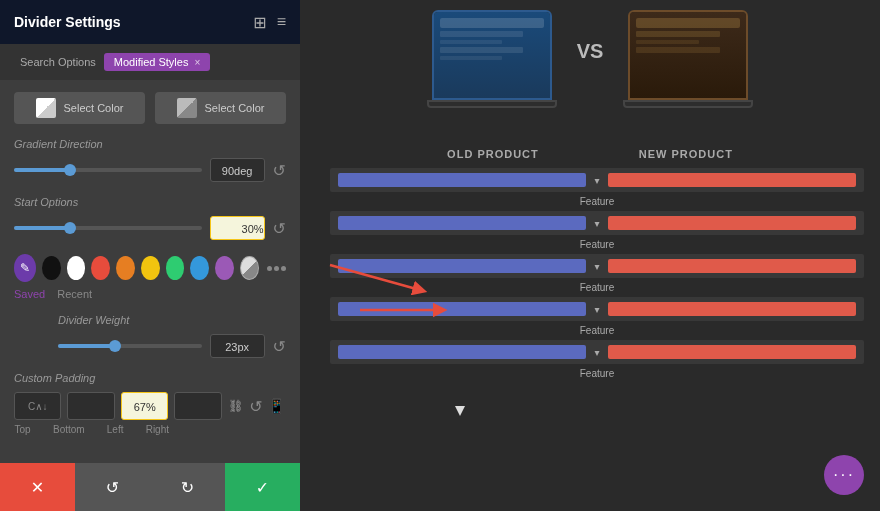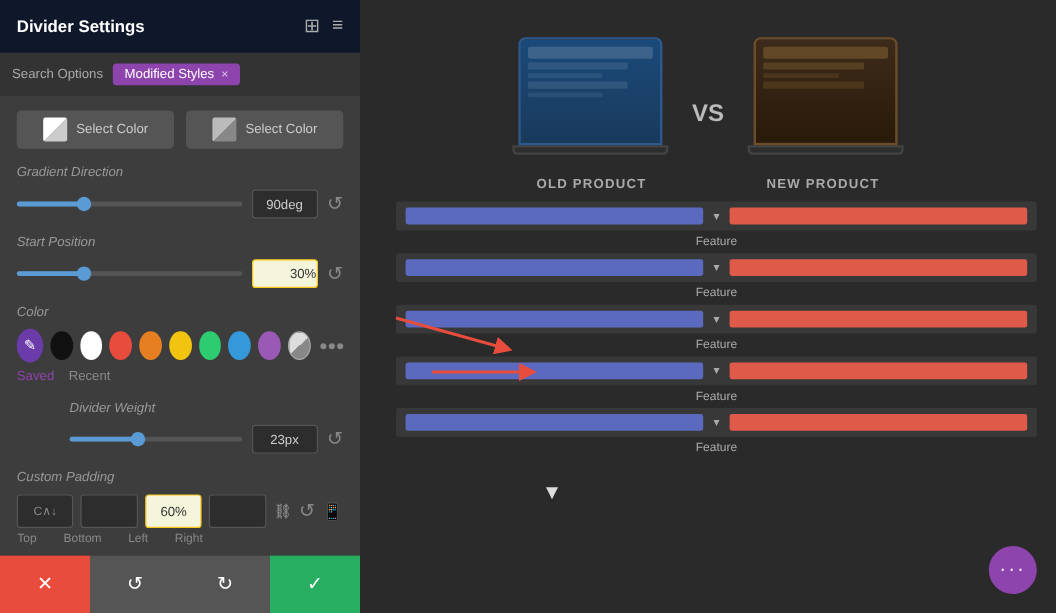--- a/index.html
+++ b/index.html
@@ -44,21 +44,21 @@
       color: #aaa;
       font-size: 16px;
       cursor: pointer;
     }
 
     .search-modified-bar {
       display: flex;
       align-items: center;
       background: #333;
       height: 36px;
-      padding: 0 10px;
+      padding: 0 20px;
       gap: 8px;
     }
     .search-options-label {
       color: #aaa;
       font-size: 11px;
     }
     .modified-styles-badge {
       background: #8e44ad;
       color: #fff;
       font-size: 11px;
@@ -295,21 +295,21 @@
       height: 511px;
       background: #2a2a2a;
       position: relative;
       overflow: hidden;
     }
 
     
     .device-mockups {
       display: flex;
       justify-content: center;
-      align-items: center;
+      align-items: flex-start;
       gap: 20px;
       padding-top: 10px;
       position: absolute;
       top: 0;
       left: 0;
       right: 0;
       height: 150px;
     }
     .device-laptop {
       width: 120px;
@@ -422,32 +422,31 @@
     <div class="section-label">Gradient Direction</div>
     <div class="slider-row">
       <div class="slider-track">
         <div class="slider-fill" style="width:30%"></div>
         <div class="slider-thumb" style="left:30%"></div>
       </div>
       <div class="slider-value">90deg</div>
       <span class="reset-icon">↺</span>
     </div>
 
-    <div class="section-label">Start Position</div>
+    <div class="section-label">Start Options</div>
     <div class="slider-row">
       <div class="slider-track">
         <div class="slider-fill" style="width:30%"></div>
         <div class="slider-thumb" style="left:30%"></div>
       </div>
       <div class="slider-value" style="background:#f5f5dc; color:#333; border-color:#f5c518;text-align:right;">30%</div>
       <span class="reset-icon">↺</span>
     </div>
 
     <div class="color-palette-section">
-      <div class="section-label">Color</div>
       <div class="color-palette-row">
         <div class="palette-pencil">✎</div>
         <div class="palette-color" style="background:#111;"></div>
         <div class="palette-color" style="background:#fff;"></div>
         <div class="palette-color" style="background:#e74c3c;"></div>
         <div class="palette-color" style="background:#e67e22;"></div>
         <div class="palette-color" style="background:#f1c40f;"></div>
         <div class="palette-color" style="background:#2ecc71;"></div>
         <div class="palette-color" style="background:#3498db;"></div>
         <div class="palette-color" style="background:#9b59b6;"></div>
@@ -474,21 +473,21 @@
         <div class="slider-value">23px</div>
         <span class="reset-icon">↺</span>
       </div>
     </div>
 
     <div class="custom-padding-section">
       <div class="section-label">Custom Padding</div>
       <div class="padding-icons-row">
         <div class="padding-input" style="color:#888; font-size:10px;">C∧↓</div>
         <div class="padding-input"></div>
-        <div class="padding-input" style="background:#f5f5dc;color:#333;border-color:#f5c518;">60%</div>
+        <div class="padding-input" style="background:#f5f5dc;color:#333;border-color:#f5c518;">67%</div>
         <div class="padding-input"></div>
         <span class="padding-link-icon">⛓</span>
         <span class="reset-icon">↺</span>
         <span class="device-icon">📱</span>
       </div>
       <div class="padding-labels">
         <span class="padding-label">Top</span>
         <span class="padding-label">Bottom</span>
         <span class="padding-label">Left</span>
         <span class="padding-label">Right</span>

